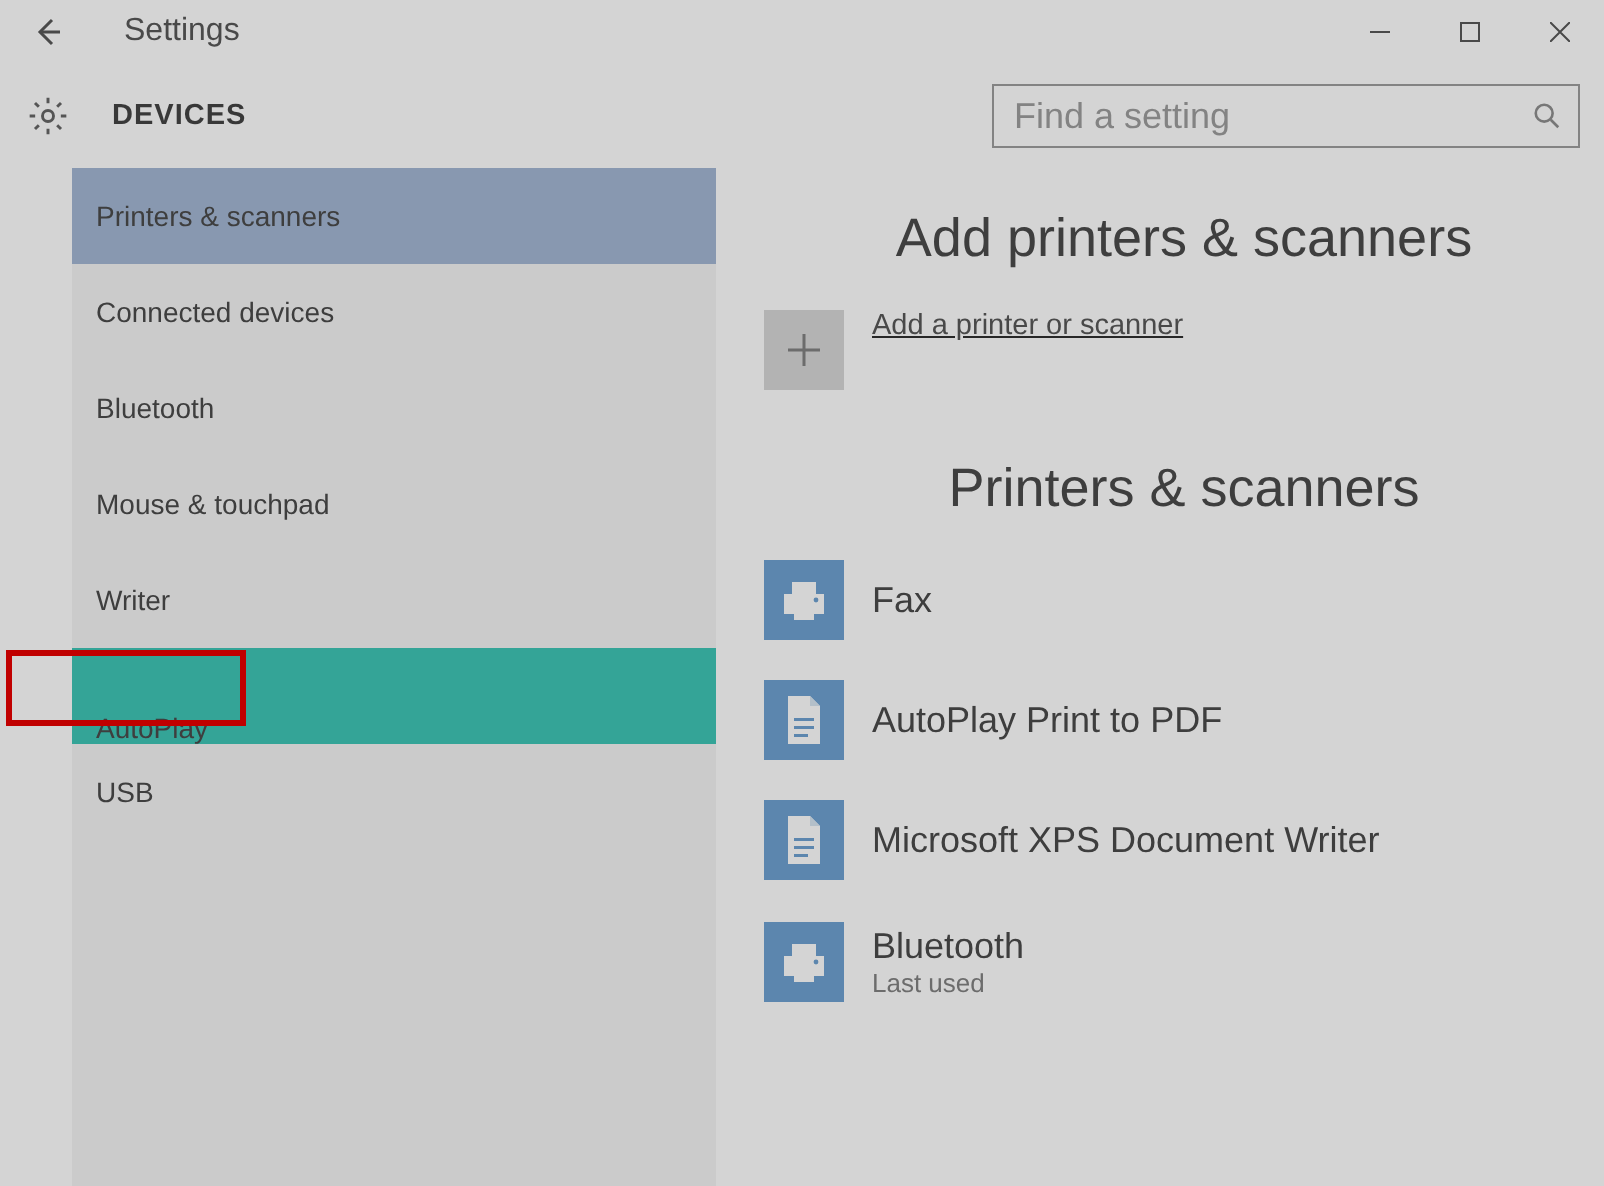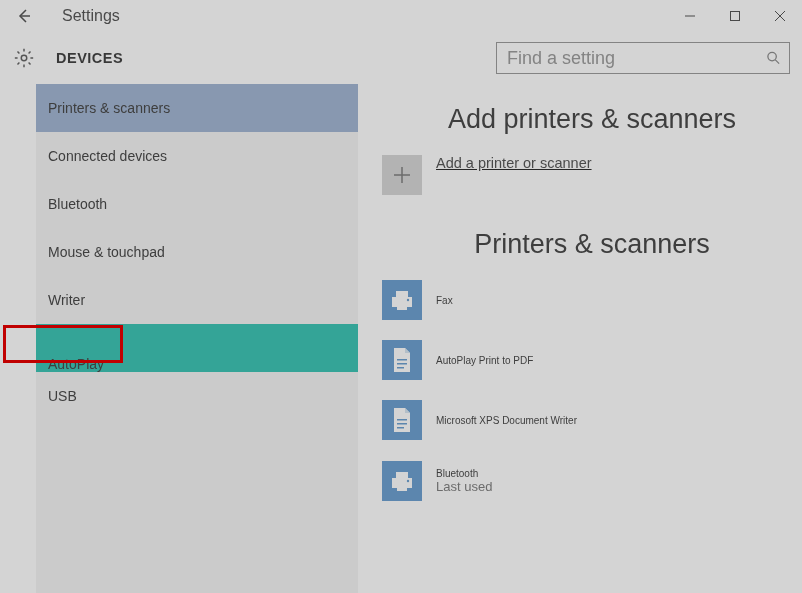--- a/index.html
+++ b/index.html
@@ -36,21 +36,21 @@
     .section-h { font-size: 27px; font-weight: 400; color: #222; margin-top: 20px; margin-bottom: 20px; text-align: center; }
     .addrow { display: flex; align-items: flex-start; gap: 14px; height: 40px; margin-bottom: 18px; text-decoration: underline; }
     .addicon { width: 40px; height: 40px; background: #cfcfcf; display: flex; align-items: center; justify-content: center; }
     .addlabel { font-size: 14.5px; color: #333; }
 
     .devlist { display: flex; flex-direction: column; gap: 20px; }
     .devrow { display: flex; align-items: center; gap: 14px; height: 40px; }
     .devrow.dbl { height: 42px; }
     .devicon { width: 40px; height: 40px; background: #4f8dc7; display: flex; align-items: center; justify-content: center; }
     .devtext { display: flex; flex-direction: column; }
-    .devname { font-size: 10px; color: #222; }
+    .devname { font-size: 18px; color: #222; }
     .devsub { font-size: 13px; color: #666; }
 
     svg { display: block; }
   </style>
 </head>
 <body>
 
 <div class="window">
 
   <div class="titlebar">

